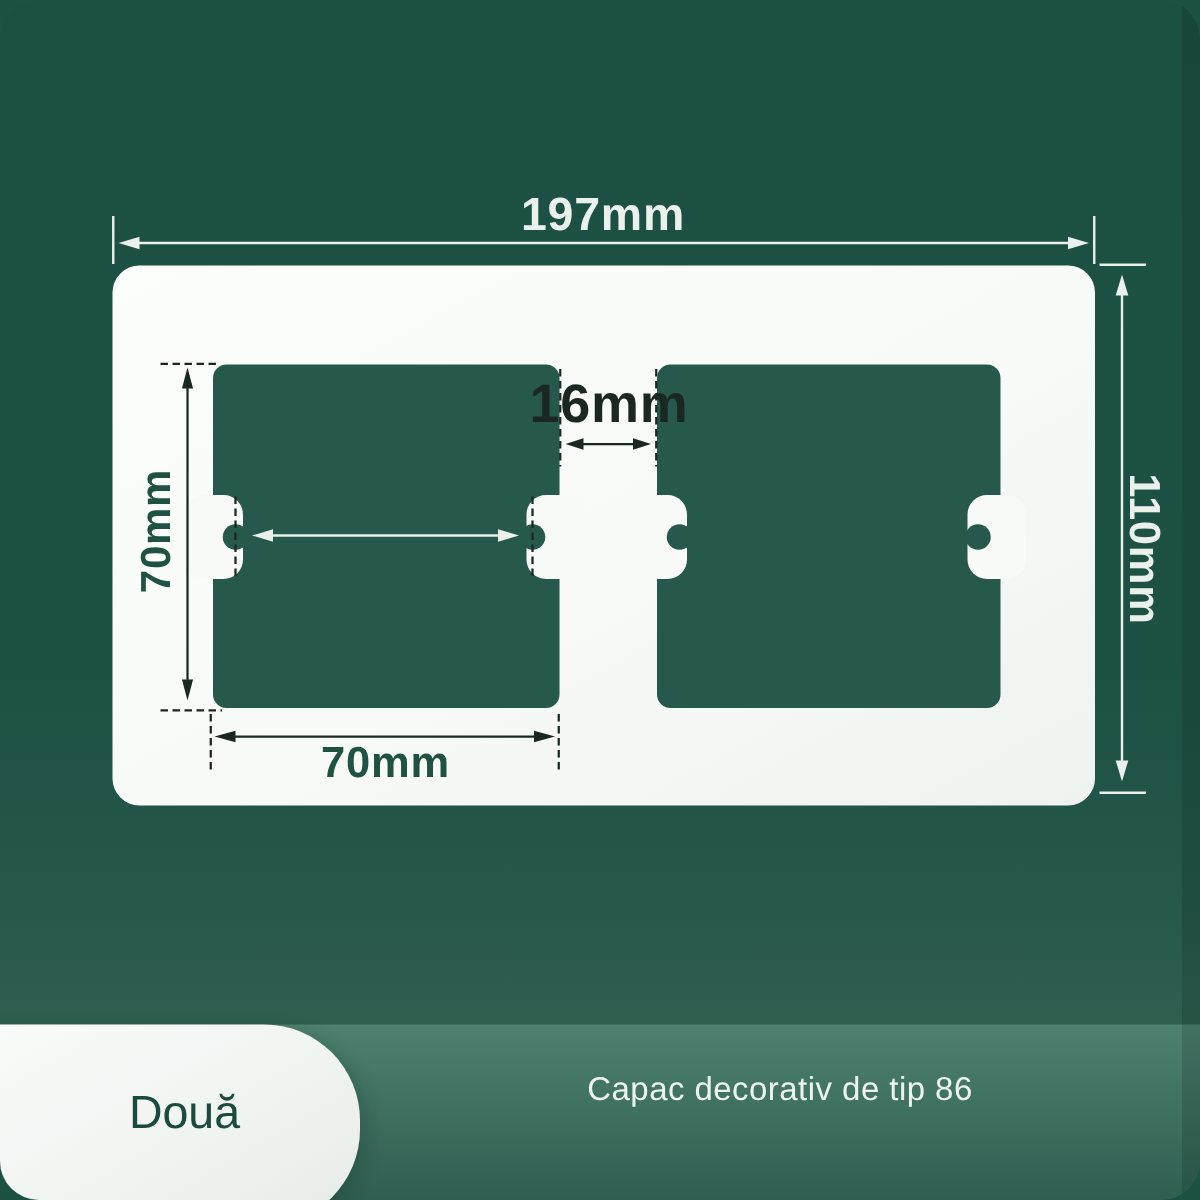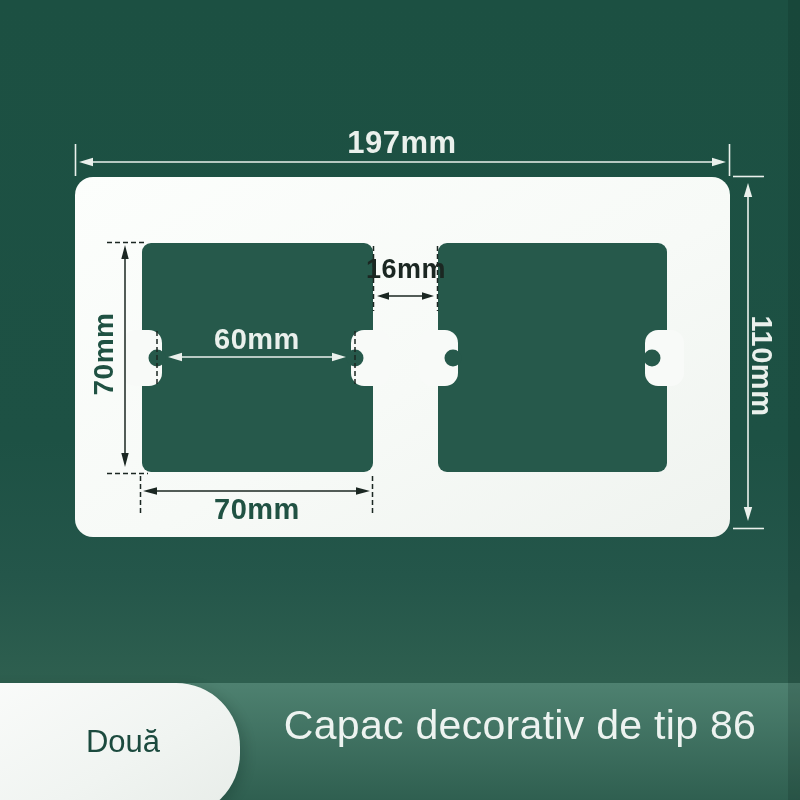--- a/index.html
+++ b/index.html
@@ -1,19 +1,20 @@
 <!DOCTYPE html>
 <html style="--background: #1d5143; --background-glow: #2e5f4f; --cutout: #26594b; --plate: #f8faf8; --plate-hi: #fcfefc; --plate-lo: #eff3ef; --band-top: #4e8170; --band-bottom: #2f5f50; --badge-bg: #f0f4f1; --badge-text: #1b4a3e; --caption-text: #edf3f0; --dim-light: #eaf0ec; --dim-dark: #1b2722; --dim-green: #205243; --strip: rgba(4,22,17,0.16);"><head>
 <meta charset="utf-8">
 <style>
   html,body{margin:0;padding:0;background:#1d5143;}
   .stage{
     position:relative;width:800px;height:800px;overflow:hidden;
     font-family:"Liberation Sans",sans-serif;
     background:linear-gradient(180deg,#1c5042 0%,#1d5144 55%,#24564a 72%,#2e5f4f 85%,#2e5f4f 100%);
+    border-radius:26px;
   }
   .diagram-svg{position:absolute;left:0;top:0;width:800px;height:800px;}
   .plate{fill:url(#plateGrad);}
   .cutout{fill:var(--cutout,#26594b);}
   .indent{fill:var(--plate,#f8faf8);}
   .knob{fill:var(--cutout,#26594b);}
   .lnL{stroke:var(--dim-light,#eaf0ec);stroke-width:1.6;fill:none;}
   .lnD{stroke:var(--dim-dark,#1b2722);stroke-width:1.5;fill:none;}
   .dash{stroke-dasharray:5 3;}
   .ahL{fill:var(--dim-light,#eaf0ec);stroke:none;}
@@ -22,30 +23,30 @@
     position:absolute;display:flex;align-items:center;justify-content:center;
     font-weight:700;letter-spacing:0.5px;white-space:nowrap;
   }
   .dim-light-text{color:var(--dim-light,#eaf0ec);}
   .dim-dark-text{color:var(--dim-dark,#1b2722);}
   .dim-green-text{color:var(--dim-green,#205243);}
   .lbl-197{left:302px;top:125px;width:200px;height:36px;font-size:31px;}
   .lbl-110{left:702px;top:350px;width:120px;height:32px;font-size:29px;transform:rotate(90deg);}
   .lbl-70l{left:44px;top:338px;width:120px;height:32px;font-size:28px;transform:rotate(-90deg);}
   .lbl-60{left:187px;top:322px;width:140px;height:34px;font-size:29px;}
-  .lbl-16{left:346px;top:253px;width:120px;height:32px;font-size:27px;}
+  .lbl-16{left:346px;top:253px;width:120px;height:32px;font-size:36px;}
   .lbl-70b{left:187px;top:492px;width:140px;height:34px;font-size:29px;}
   .band{
     position:absolute;left:0;top:683px;width:800px;height:117px;
     background:linear-gradient(180deg,var(--band-top,#4e8170) 0%,var(--band-bottom,#2f5f50) 100%);
   }
   .caption{
     position:absolute;left:240px;top:683px;width:560px;height:85px;
     display:flex;align-items:center;justify-content:center;
-    color:var(--caption-text,#edf3f0);font-size:41px;letter-spacing:0.3px;white-space:nowrap;
+    color:var(--caption-text,#edf3f0);font-size:22px;letter-spacing:0.3px;white-space:nowrap;
   }
   .badge{
     position:absolute;left:-52px;top:683px;width:292px;height:134px;
     border-radius:0 64px 64px 0;
     background:linear-gradient(150deg,#fbfcfb 0%,var(--badge-bg,#f0f4f1) 60%,#e7ece8 100%);
     box-shadow:5px 3px 12px rgba(5,25,20,0.18);
     display:flex;flex-direction:column;align-items:center;justify-content:center;
     padding:0 0 16px 58px;box-sizing:border-box;
   }
   .badge-line{
@@ -133,21 +134,20 @@
       <line class="lnD dash" x1="372.5" y1="476" x2="372.5" y2="515"></line>
       <line class="lnD" x1="155" y1="491" x2="358" y2="491"></line>
       <polygon class="ahD" points="143,491 157,487.2 157,494.8"></polygon>
       <polygon class="ahD" points="370,491 356,487.2 356,494.8"></polygon>
     </g>
   </svg>
 
   <div class="dim-label dim-light-text lbl-197">197mm</div>
   <div class="dim-label dim-light-text lbl-110">110mm</div>
   <div class="dim-label dim-green-text lbl-70l">70mm</div>
-  <div class="dim-label dim-light-text lbl-60">60mm</div>
   <div class="dim-label dim-dark-text lbl-16">16mm</div>
   <div class="dim-label dim-green-text lbl-70b">70mm</div>
 
   <div class="band"></div>
   <div class="caption">Capac decorativ de tip 86</div>
 
   <div class="badge">
     <div class="badge-line">Două</div>
   </div>
 

